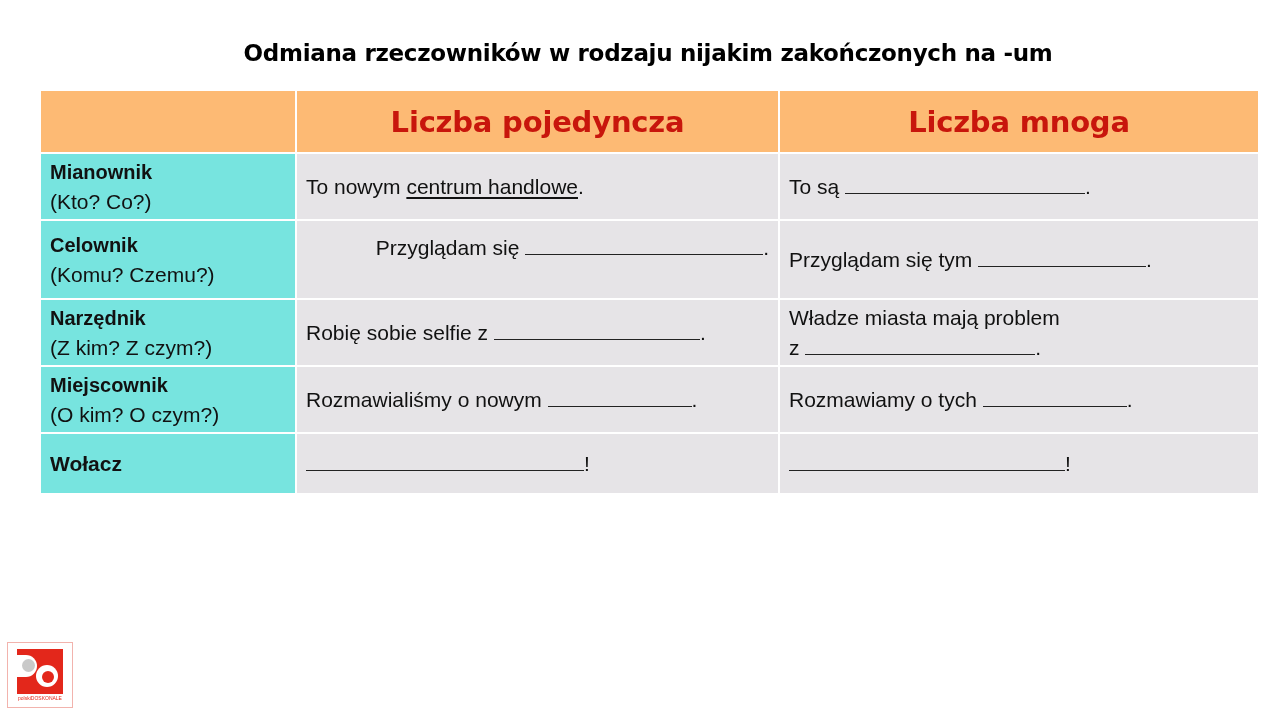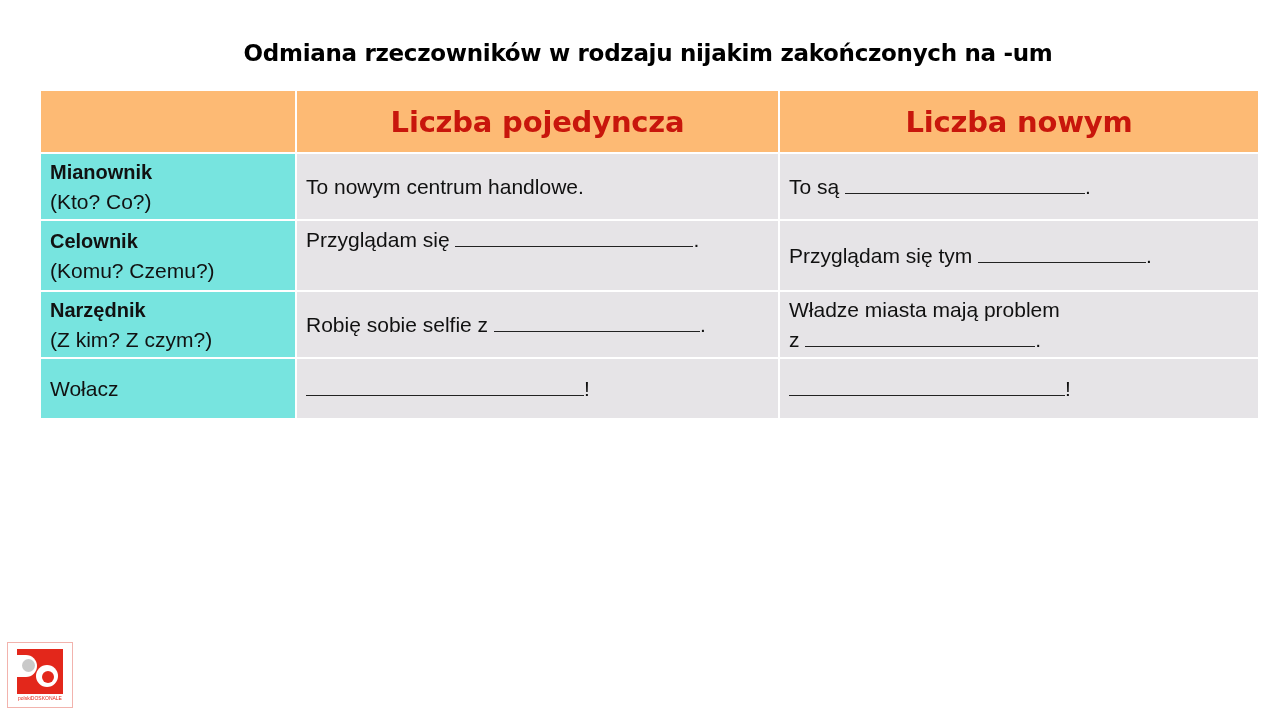--- a/index.html
+++ b/index.html
@@ -8,24 +8,24 @@
   .title { position:absolute; left:0; top:40px; width:1296px; text-align:center;
            font-family:"DejaVu Sans", sans-serif; font-weight:bold; font-size:23px; letter-spacing:-0.3px; color:#000; }
   table.decl { position:absolute; left:39px; top:89px; width:1219px; border-collapse:collapse; table-layout:fixed; }
   table.decl td, table.decl th { border:2px solid #ffffff; padding:0 9px; vertical-align:middle; }
   th { background:#fdba74; height:61px; font-weight:bold; font-size:29px; color:#c8160c; text-align:center;
        font-family:"DejaVu Sans", sans-serif; letter-spacing:-0.2px; }
   td.case { background:#77e4df; font-size:21px; line-height:30px; vertical-align:top; padding-top:4px; }
   td.case .name { font-weight:bold; display:block; font-family:Liberation Sans, sans-serif; font-size:20px; }
   td.case .q { display:block; }
   td.cell { background:#e6e4e7; font-size:21px; line-height:30px; height:65px; }
-  td.cell.top { vertical-align:top; padding-top:4px; }
+  td.cell.top { vertical-align:top; padding-top:12px;text-align:right; }
   tr.last td { height:59px; }
   .blank { display:inline-block; border-bottom:1.5px solid #222; height:18px; vertical-align:baseline; }
-  .ul { text-underline-offset:3px; }
+  .ul { text-decoration:underline; text-underline-offset:3px; }
   .logo { position:absolute; left:7px; top:642px; width:64px; height:64px; border:1px solid #f2b3ad; background:#fff; }
   .logo .red { position:absolute; left:9px; top:6px; width:46px; height:45px; background:#e3271b; }
   .logo .wh1 { position:absolute; left:9px; top:12px; width:20px; height:22px; background:#fff; border-radius:0 11px 11px 0; }
   .logo .dot1 { position:absolute; left:14px; top:16px; width:13px; height:13px; border-radius:50%; background:#c9c9c9; }
   .logo .wh2 { position:absolute; left:28px; top:22px; width:22px; height:22px; border-radius:50%; background:#fff; }
   .logo .dot2 { position:absolute; left:34px; top:28px; width:12px; height:12px; border-radius:50%; background:#e3271b; }
   .logo .txt { position:absolute; left:9px; top:52px; width:46px; font-size:5px; color:#e3271b; text-align:center; white-space:nowrap; }
 </style>
 </head>
 <body>
@@ -35,21 +35,21 @@
 <table class="decl">
   <colgroup>
       <col style="width:256px">
       <col style="width:483px">
       <col style="width:480px">
     </colgroup>
   <tbody>
       <tr>
     <th></th>
     <th>Liczba pojedyncza</th>
-    <th>Liczba nowym</th>
+    <th>Liczba mnoga</th>
   </tr>
 
   <tr>
     <td class="case">
       <span class="name">Mianownik</span>
       <span class="q">(Kto? Co?)</span>
     </td>
     <td class="cell">
       <span>To nowym </span><span class="ul">centrum handlowe</span><span>.</span>
     </td>
@@ -80,24 +80,36 @@
     </td>
     <td class="cell">
       <span>Robię sobie selfie z </span><span class="blank" style="width:206px"></span><span>.</span>
     </td>
     <td class="cell">
       <span>Władze miasta mają problem</span><br>
       <span>z </span><span class="blank" style="width:230px"></span><span>.</span>
     </td>
   </tr>
 
+  <tr>
+    <td class="case">
+      <span class="name">Miejscownik</span>
+      <span class="q">(O kim? O czym?)</span>
+    </td>
+    <td class="cell">
+      <span>Rozmawialiśmy o nowym </span><span class="blank" style="width:144px"></span><span>.</span>
+    </td>
+    <td class="cell">
+      <span>Rozmawiamy o tych </span><span class="blank" style="width:144px"></span><span>.</span>
+    </td>
+  </tr>
 
   <tr class="last">
     <td class="case">
-      <span class="name" style="font-weight:normal;font-family:'Liberation Sans',sans-serif;font-size:21px">Wołacz</span>
+      <span class="name" style="font-weight:bold;font-family:'Liberation Sans',sans-serif;font-size:21px">Wołacz</span>
     </td>
     <td class="cell">
       <span class="blank" style="width:278px"></span><span>!</span>
     </td>
     <td class="cell">
       <span class="blank" style="width:276px"></span><span>!</span>
     </td>
   </tr>
 </tbody>
   </table>

